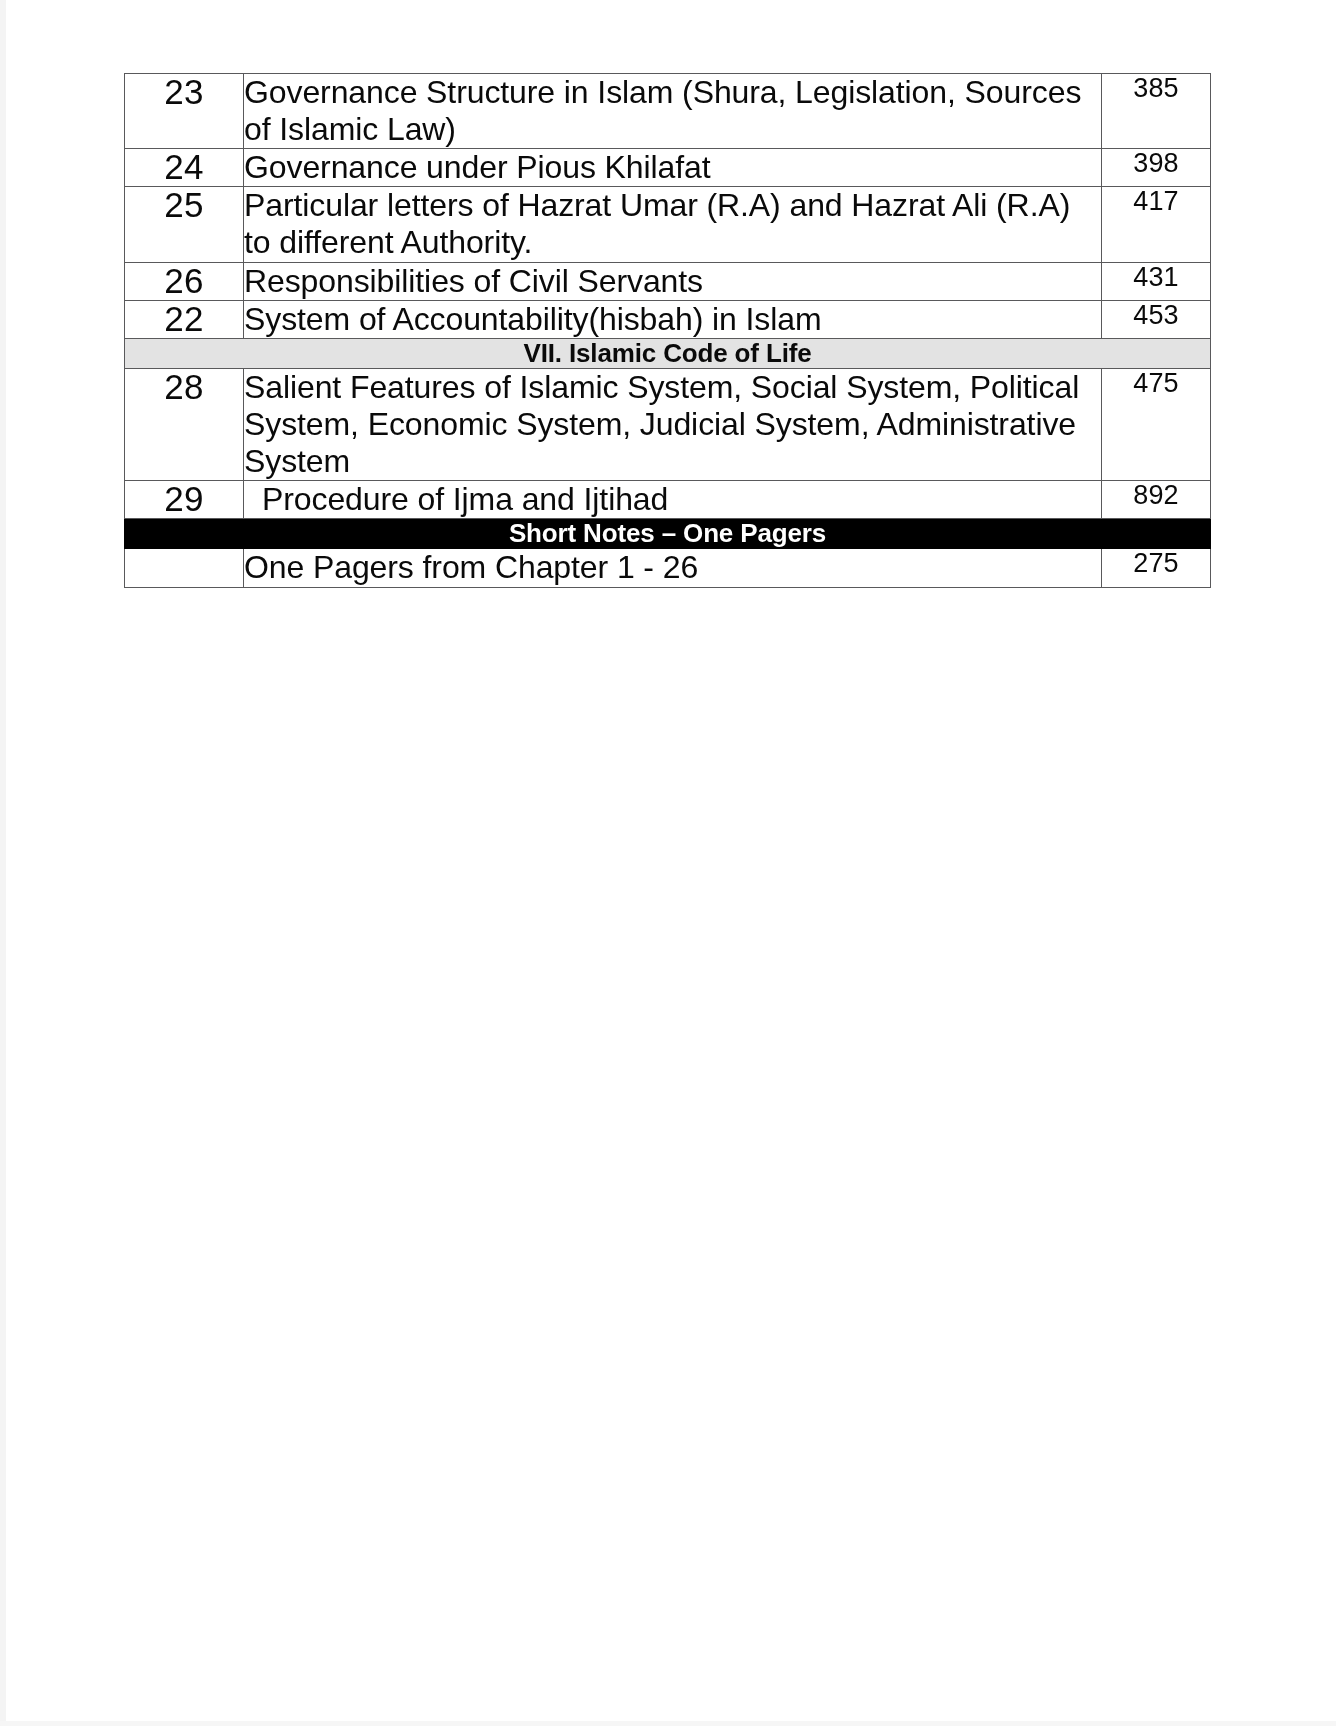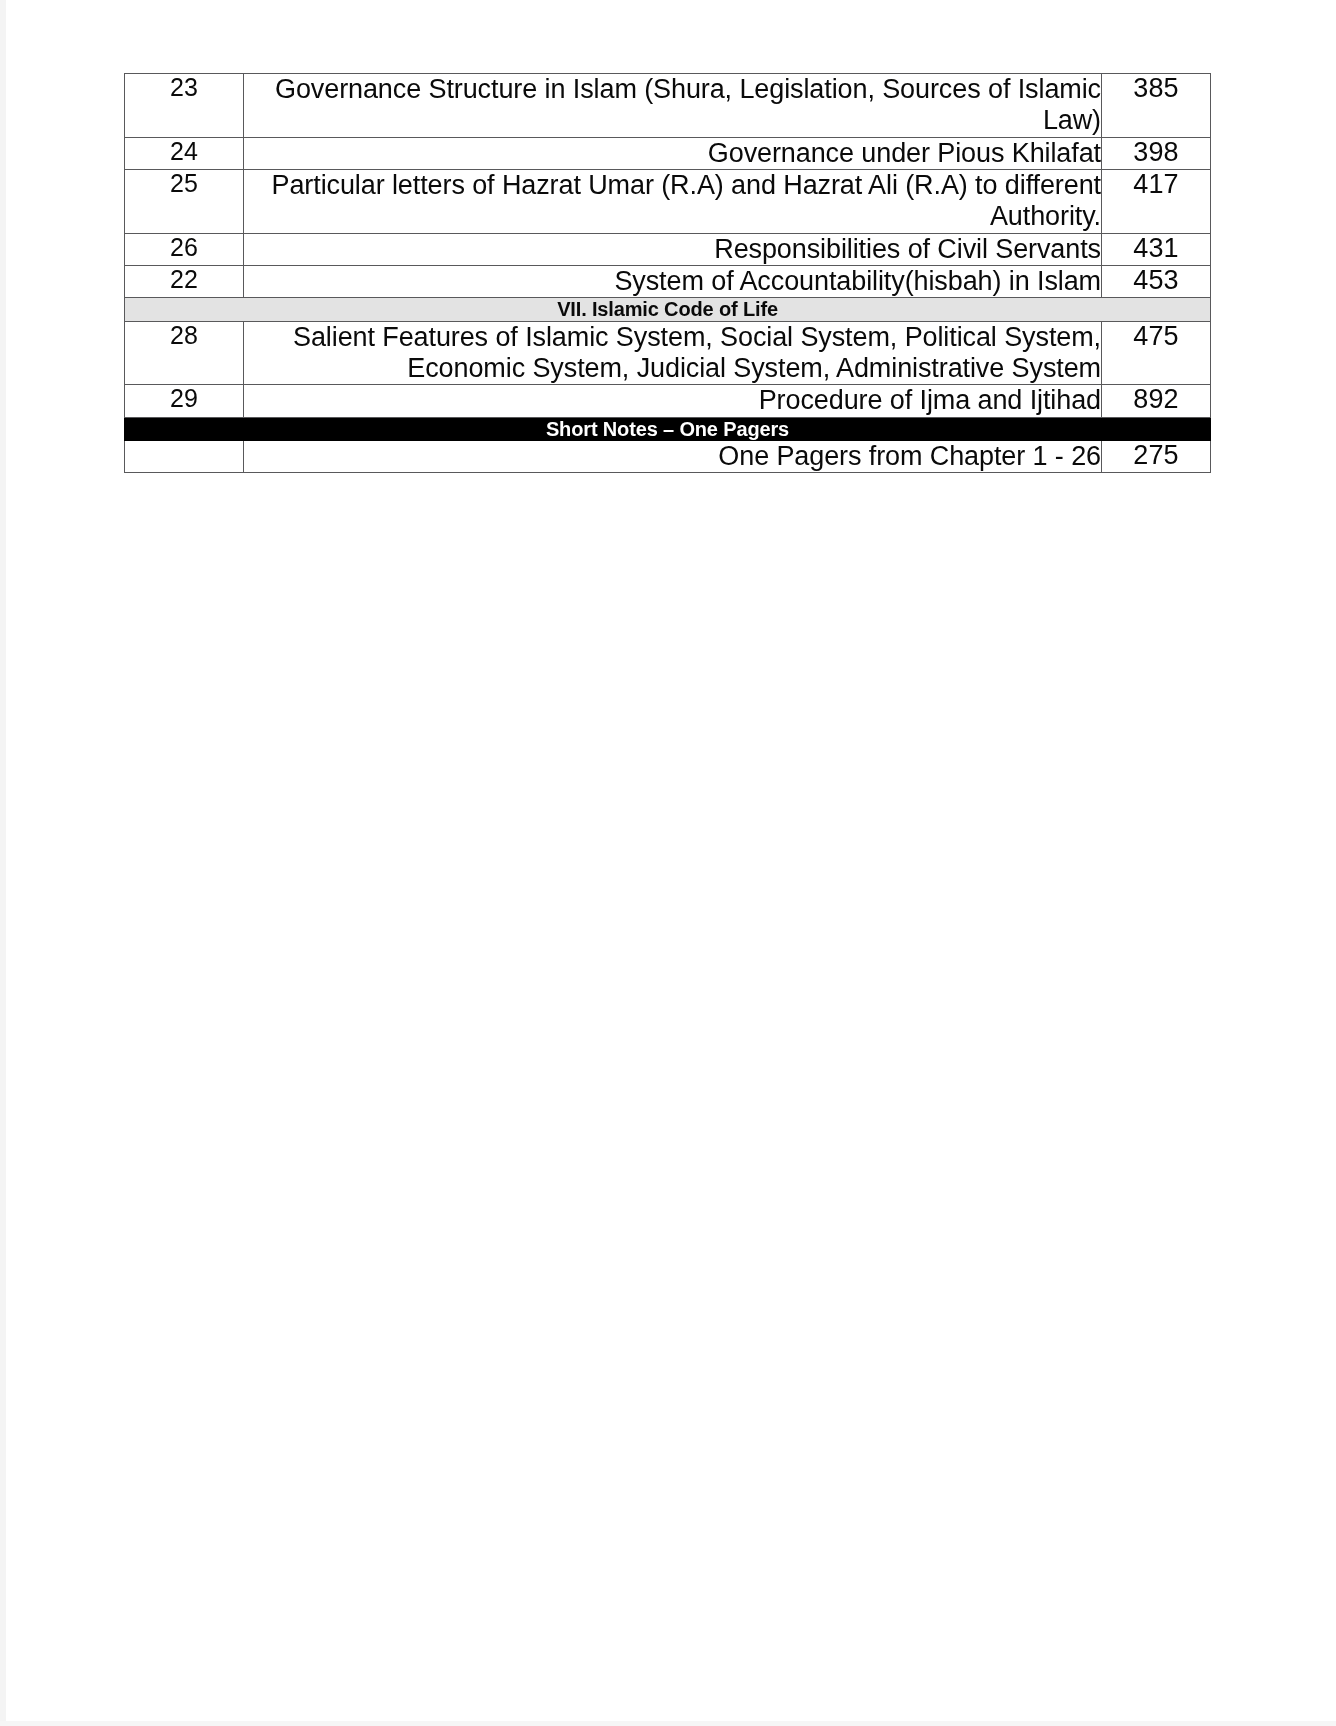--- a/index.html
+++ b/index.html
@@ -52,47 +52,47 @@
     color: #0a0a0a;
   }
 
   
   col.c-num   { width: 119px; }
   col.c-title { width: 858px; }
   col.c-page  { width: 109px; }
 
   .num {
     text-align: center;
-    font-size: 25px;
+    font-size: 35px;
     line-height: 1.05;
     padding: 9px 4px 7px 4px;
     letter-spacing: 0.2px;
   }
   .title {
-    text-align: right;
-    font-size: 27px;
+    text-align: left;
+    font-size: 32px;
     line-height: 1.16;
     padding: 8px 8px 7px 11px;
     letter-spacing: -0.1px;
   }
   .title.indent {
     padding-left: 18px;
   }
   .pageno {
     text-align: center;
     font-size: 27px;
     line-height: 1.05;
     padding: 9px 4px 7px 4px;
     letter-spacing: 0.2px;
   }
 
   
   td.section {
     text-align: center;
-    font-size: 20px;
+    font-size: 26px;
     font-weight: bold;
     letter-spacing: -0.15px;
     padding: 8px 6px 7px 6px;
     line-height: 1.12;
   }
   td.section.light {
     background: #e3e3e3;
     color: #0a0a0a;
   }
   td.section.dark {

